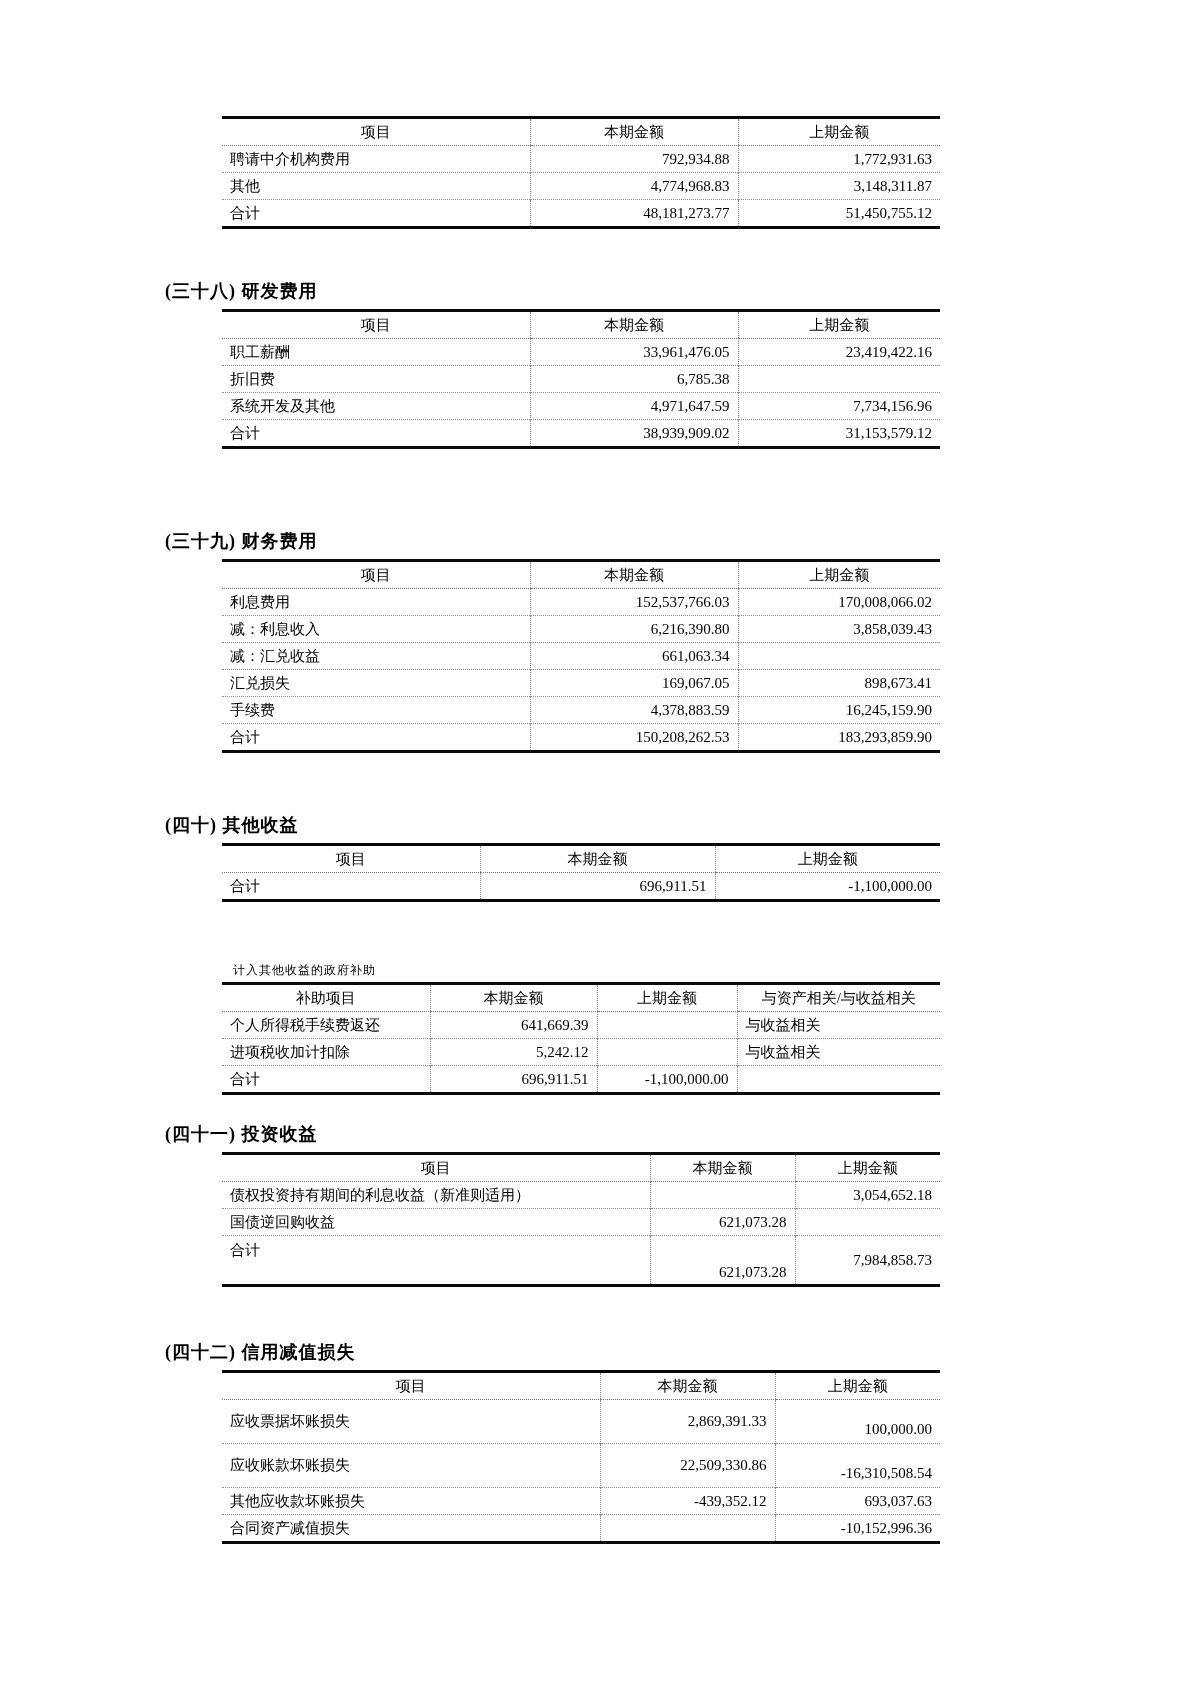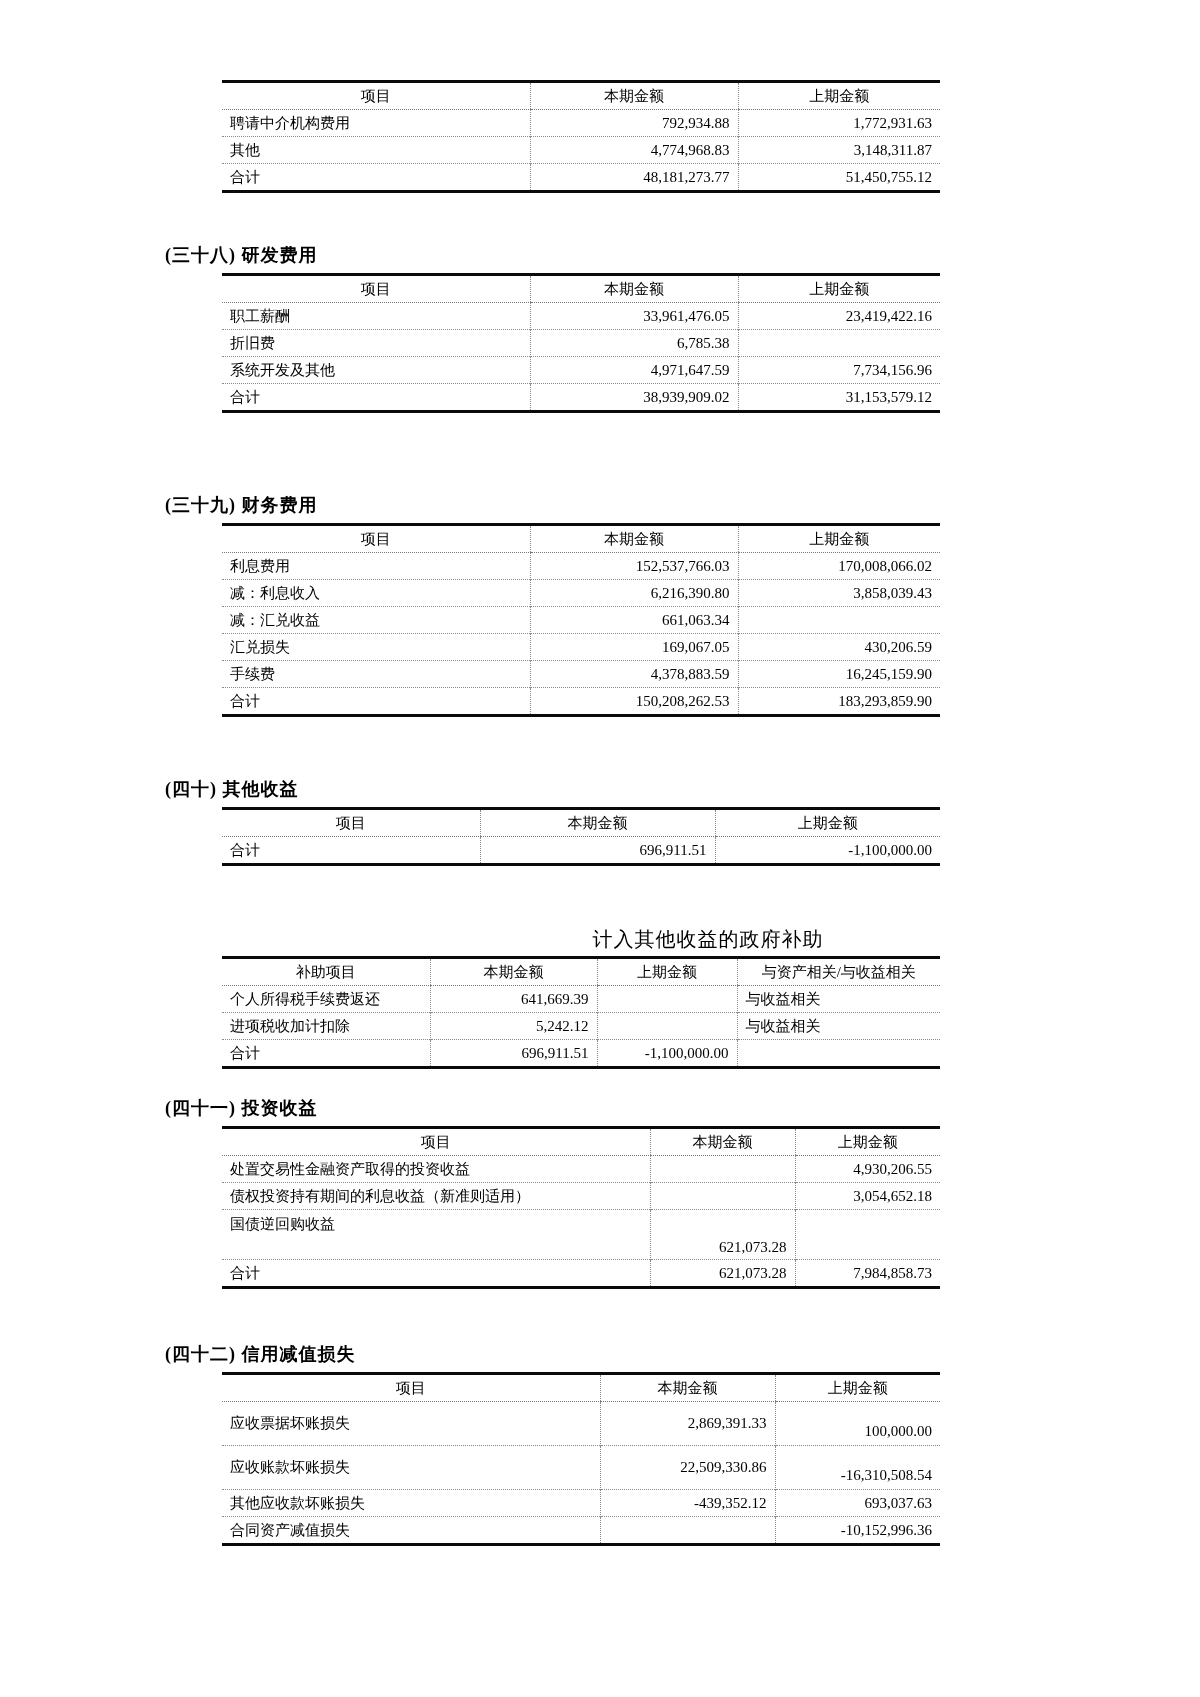--- a/index.html
+++ b/index.html
@@ -8,21 +8,21 @@
     background: #ffffff;
   }
   body {
     width: 1200px;
     height: 1697px;
     overflow: hidden;
     font-family: "Liberation Serif", "DejaVu Serif", serif;
     color: #000;
   }
   .content {
-    padding-top: 80px;
+    padding-top: 116px;
   }
   
   table.doc-table {
     border-collapse: collapse;
     table-layout: fixed;
     margin-left: 222px;
     width: 718px;
     border-top: 3px solid #0a0a0a;
     border-bottom: 3px solid #0a0a0a;
     font-size: 15px;
@@ -84,24 +84,23 @@
   }
   
   .section-heading {
     margin: 0 0 6px 165px;
     font-size: 18px;
     font-weight: bold;
     letter-spacing: 1px;
   }
   .sub-heading {
     margin: 0 17px 3px 233px;
-    font-size: 20px;
+    font-size: 12px;
     font-weight: normal;
     letter-spacing: 1px;
-    text-align: center;
   }
   .mt-a { margin-top: 50px; }
   .mt-b { margin-top: 80px; }
   .mt-c { margin-top: 60px; }
   .mt-d { margin-top: 53px; }
   .mt-e { margin-top: 27px; }
 </style>
 </head>
 <body>
 
@@ -203,21 +202,21 @@
           <td>3,858,039.43</td>
         </tr>
         <tr>
           <td>减：汇兑收益</td>
           <td>661,063.34</td>
           <td></td>
         </tr>
         <tr>
           <td>汇兑损失</td>
           <td>169,067.05</td>
-          <td>430,206.59</td>
+          <td>898,673.41</td>
         </tr>
         <tr>
           <td>手续费</td>
           <td>4,378,883.59</td>
           <td>16,245,159.90</td>
         </tr>
         <tr class="total">
           <td>合计</td>
           <td>150,208,262.53</td>
           <td>183,293,859.90</td>
@@ -295,25 +294,20 @@
       </colgroup>
     <thead>
         <tr>
           <th>项目</th>
           <th>本期金额</th>
           <th>上期金额</th>
         </tr>
       </thead>
     <tbody>
         <tr>
-          <td>处置交易性金融资产取得的投资收益</td>
-          <td></td>
-          <td>4,930,206.55</td>
-        </tr>
-        <tr>
           <td>债权投资持有期间的利息收益（新准则适用）</td>
           <td></td>
           <td>3,054,652.18</td>
         </tr>
         <tr>
           <td>国债逆回购收益</td>
           <td>621,073.28</td>
           <td></td>
         </tr>
         <tr class="total">

